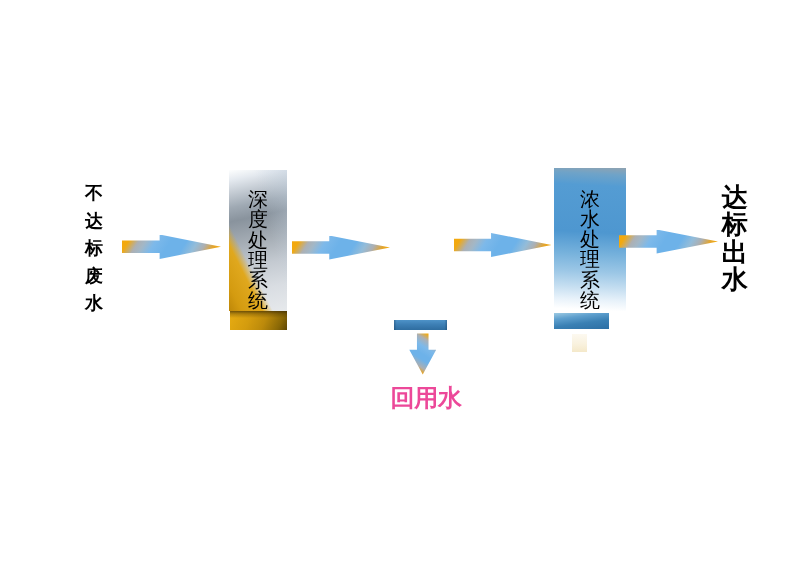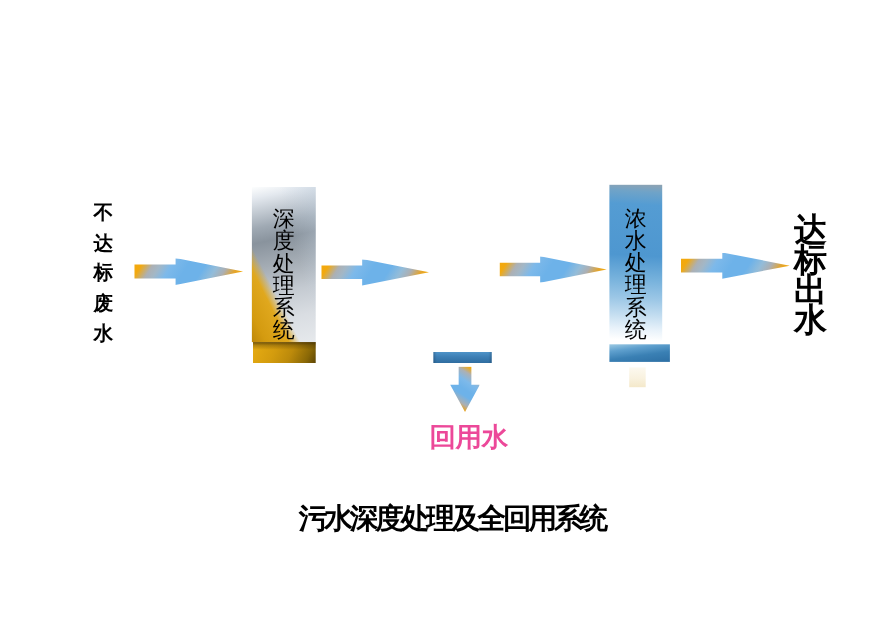--- a/index.html
+++ b/index.html
@@ -121,25 +121,24 @@
   <div class="arrow-right" style="left:292px; top:235.5px; width:98px; height:24px;"></div>
 
   <div class="bar bar-steel" style="left:393.5px; top:320px; width:53.5px; height:10px;"></div>
 
   <div class="arrow-down" style="left:409.3px; top:333.4px; width:26.9px; height:41.2px;"></div>
 
   <div class="abs hlabel" style="left:390.5px; top:386px; font-size:24px; letter-spacing:-0.3px; line-height:24px;">回用水</div>
 
   <div class="arrow-right" style="left:454px; top:233px; width:97.5px; height:24px;"></div>
 
-  <div class="box box-bluefade" style="left:554px; top:168px; width:48px; height:143px;">
+  <div class="box box-bluefade" style="left:554px; top:168px; width:48px; height:143px;padding-left:24px;">
     <div class="box-label" style="top:20.5px;">浓水处理系统</div>
   </div>
   <div class="bar bar-steel2" style="left:553.5px; top:313px; width:55px; height:16px;"></div>
   <div class="ghost-mark" style="left:572px; top:334px; width:15px; height:18px;"></div>
 
   <div class="arrow-right" style="left:619px; top:229.5px; width:99px; height:24px;"></div>
 
-  <div class="abs vlabel" style="left:721.8px; top:196px; font-size:30px; line-height:27.4px;">达标出水</div>
+  <div class="abs vlabel" style="left:721.8px; top:184px; font-size:26px; line-height:27.4px;">达标出水</div>
 
-  <div class="title" style="left:271.6px; top:454px; font-size:26px; letter-spacing:-2.8px;">污水深度处理及全回用系统</div>
 
 </div>
 
 </body></html>

